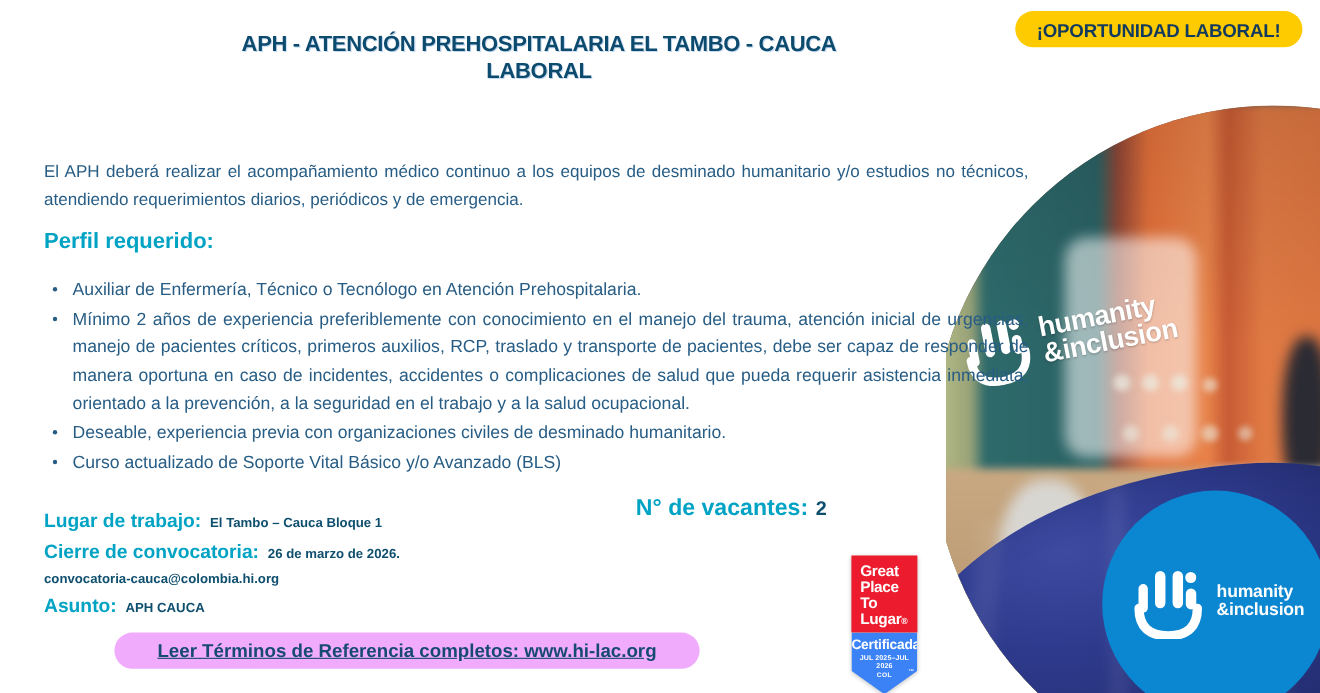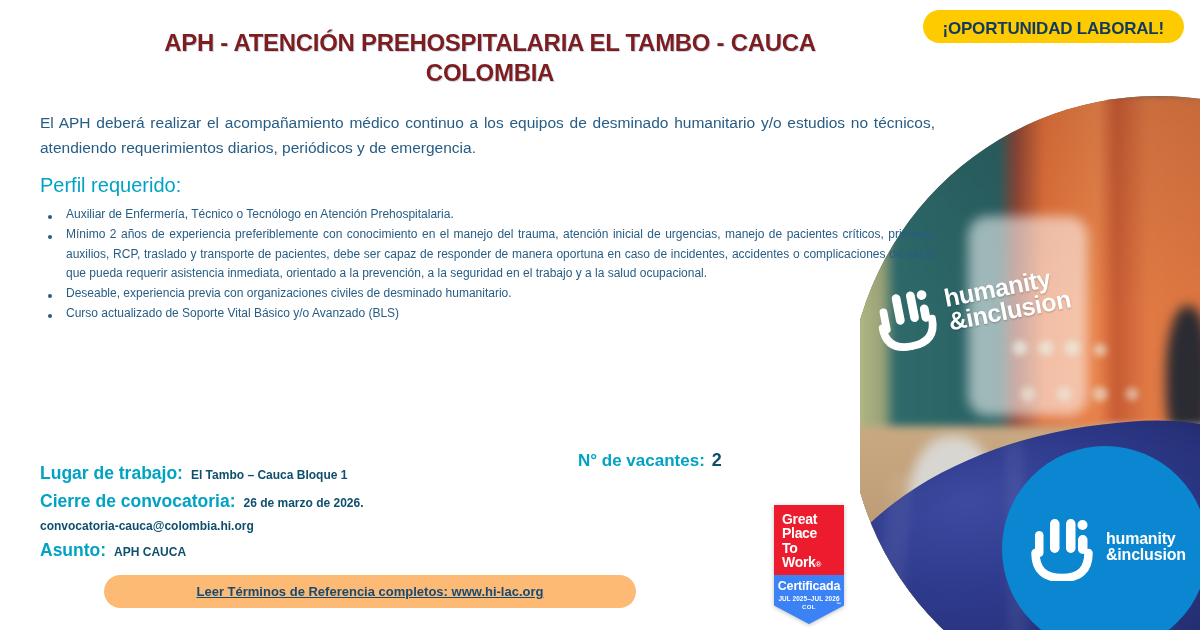--- a/index.html
+++ b/index.html
@@ -173,59 +173,59 @@
     white-space: nowrap;
   }
 
   
   .title {
     position: absolute;
     left: 40px;
     top: 28px;
     width: 900px;
     text-align: center;
-    color: #7f1d1d;
+    color: #0c4a6e;
     font-weight: 800;
-    font-size: 24px;
+    font-size: 20px;
     line-height: 1.24;
     letter-spacing: -0.3px;
     text-shadow: 1px 1px 0 rgba(22,105,196,.25);
     z-index: 6;
   }
 
   
   .content {
     position: absolute;
     left: 40px;
-    top: 110px;
+    top: 144px;
     width: 895px;
     z-index: 6;
   }
   .intro {
     color: #275d85;
     font-size: 15.5px;
     line-height: 1.62;
     text-align: justify;
     text-justify: inter-word;
   }
   .section-head {
     color: #00a3c4;
-    font-weight: 400;
+    font-weight: 700;
     font-size: 20px;
     margin-top: 14px;
-    margin-bottom: 8px;
+    margin-bottom: 20px;
   }
   ul.reqs {
     list-style: none;
     margin: 0; padding: 0;
   }
   ul.reqs li {
     position: relative;
     color: #275d85;
-    font-size: 12px;
+    font-size: 16px;
     line-height: 1.60;
     padding-left: 26px;
     margin-bottom: 1px;
     text-align: justify;
     text-justify: inter-word;
   }
   ul.reqs li::before {
     content: "";
     position: absolute;
     left: 8px;
@@ -264,49 +264,49 @@
   .vacantes {
     position: absolute;
     left: 578px;
     top: 450px;
     z-index: 6;
     display: flex;
     align-items: baseline;
     gap: 7px;
     white-space: nowrap;
   }
-  .vacantes .det-label { font-size: 17px; }
+  .vacantes .det-label { font-size: 21px; }
   .vacantes .det-value { font-size: 18px; }
 
   
   .cta {
     position: absolute;
     left: 104px;
     top: 575px;
     width: 532px;
     height: 33px;
-    background: #fdba74;
+    background: #f0abfc;
     border-radius: 17px;
     display: flex;
     align-items: center;
     justify-content: center;
     color: #174a73;
     font-weight: 700;
-    font-size: 13px;
+    font-size: 17px;
     z-index: 7;
     border: none;
     cursor: pointer;
   }
 
   
   .gptw {
     position: absolute;
     left: 774px;
     top: 505px;
-    width: 70px;
+    width: 60px;
     z-index: 8;
     filter: drop-shadow(0 1px 2px rgba(0,0,0,.25));
   }
   .gptw-top {
     background: #ec1c2e;
     color: #ffffff;
     padding: 7px 0 6px 8px;
     font-weight: 800;
     font-size: 14px;
     line-height: 1.02;
@@ -386,21 +386,21 @@
         <div>&amp;inclusion</div>
       </div>
     </div>
   </div>
 
   <div class="opp-badge">¡OPORTUNIDAD LABORAL!</div>
 
   <h1 class="title">
     <span>APH - ATENCIÓN PREHOSPITALARIA EL TAMBO - CAUCA</span>
     <br>
-    <span>COLOMBIA</span>
+    <span>LABORAL</span>
   </h1>
 
   <div class="content">
     <p class="intro">El APH deberá realizar el acompañamiento médico continuo a los equipos de desminado humanitario y/o estudios no técnicos, atendiendo requerimientos diarios, periódicos y de emergencia.</p>
 
     <h2 class="section-head">Perfil requerido:</h2>
 
     <ul class="reqs">
       <li>Auxiliar de Enfermería, Técnico o Tecnólogo en Atención Prehospitalaria.</li>
       <li>Mínimo 2 años de experiencia preferiblemente con conocimiento en el manejo del trauma, atención inicial de urgencias, manejo de pacientes críticos, primeros auxilios, RCP, traslado y transporte de pacientes, debe ser capaz de responder de manera oportuna en caso de incidentes, accidentes o complicaciones de salud que pueda requerir asistencia inmediata, orientado a la prevención, a la seguridad en el trabajo y a la salud ocupacional.</li>
@@ -432,21 +432,21 @@
     </div>
   </div>
 
   <a class="cta" href="#">Leer Términos de Referencia completos: www.hi-lac.org</a>
 
   <div class="gptw">
     <div class="gptw-top">
       <div>Great</div>
       <div>Place</div>
       <div>To</div>
-      <div><span>Work</span><span class="reg">®</span></div>
+      <div><span>Lugar</span><span class="reg">®</span></div>
     </div>
     <div class="gptw-bot">
       <div class="gptw-cert">Certificada</div>
       <div class="gptw-date">JUL 2025–JUL 2026</div>
       <div class="gptw-col">COL</div>
       <div class="gptw-tm">™</div>
     </div>
   </div>
 
 </div>

